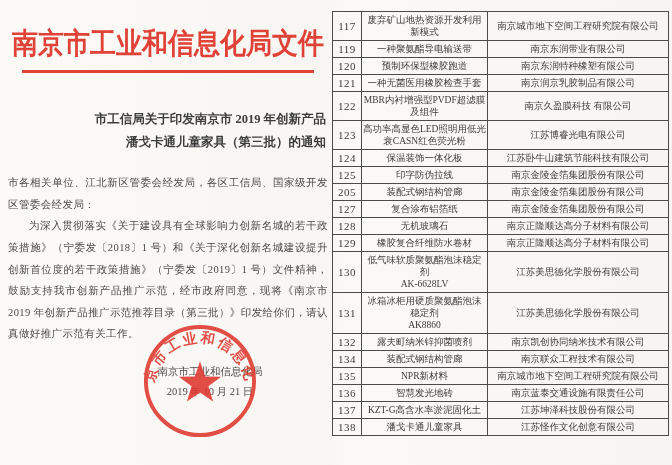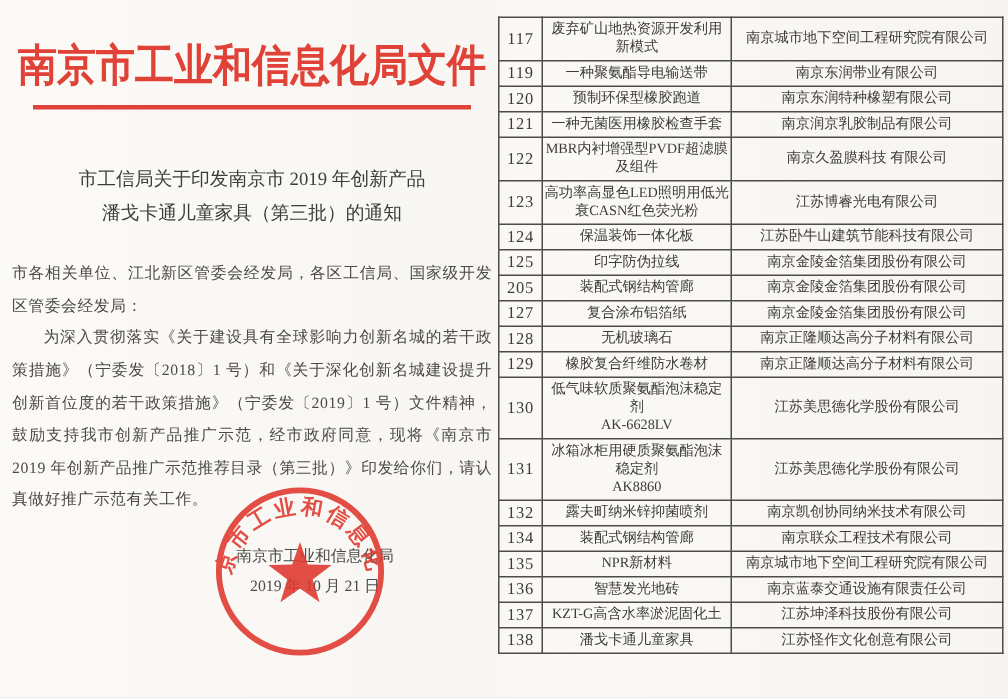--- a/index.html
+++ b/index.html
@@ -25,21 +25,21 @@
     letter-spacing:0px;
     transform: scaleY(1.12);
     white-space:nowrap;
   }
   .red-rule {
     position:absolute; left:22px; top:70px; width:292px; height:3px;
     background:#e04238;
   }
   .doc-title {
     position:absolute; left:10px; right:10px; top:108px;
-    text-align:center; font-weight:normal; color:#3c3c3c;
+    text-align:right; font-weight:bold; color:#3c3c3c;
     font-size:12.5px; line-height:1.85;
   }
   .body-text {
     position:absolute; left:8px; top:172px; width:320px;
     font-size:10.5px; color:#4c4a48; line-height:2.06;
     text-align:justify; letter-spacing:0.4px;
   }
   .body-text p.indent { text-indent:2em; }
   .signature {
     position:absolute; left:105px; top:362px; width:210px;

